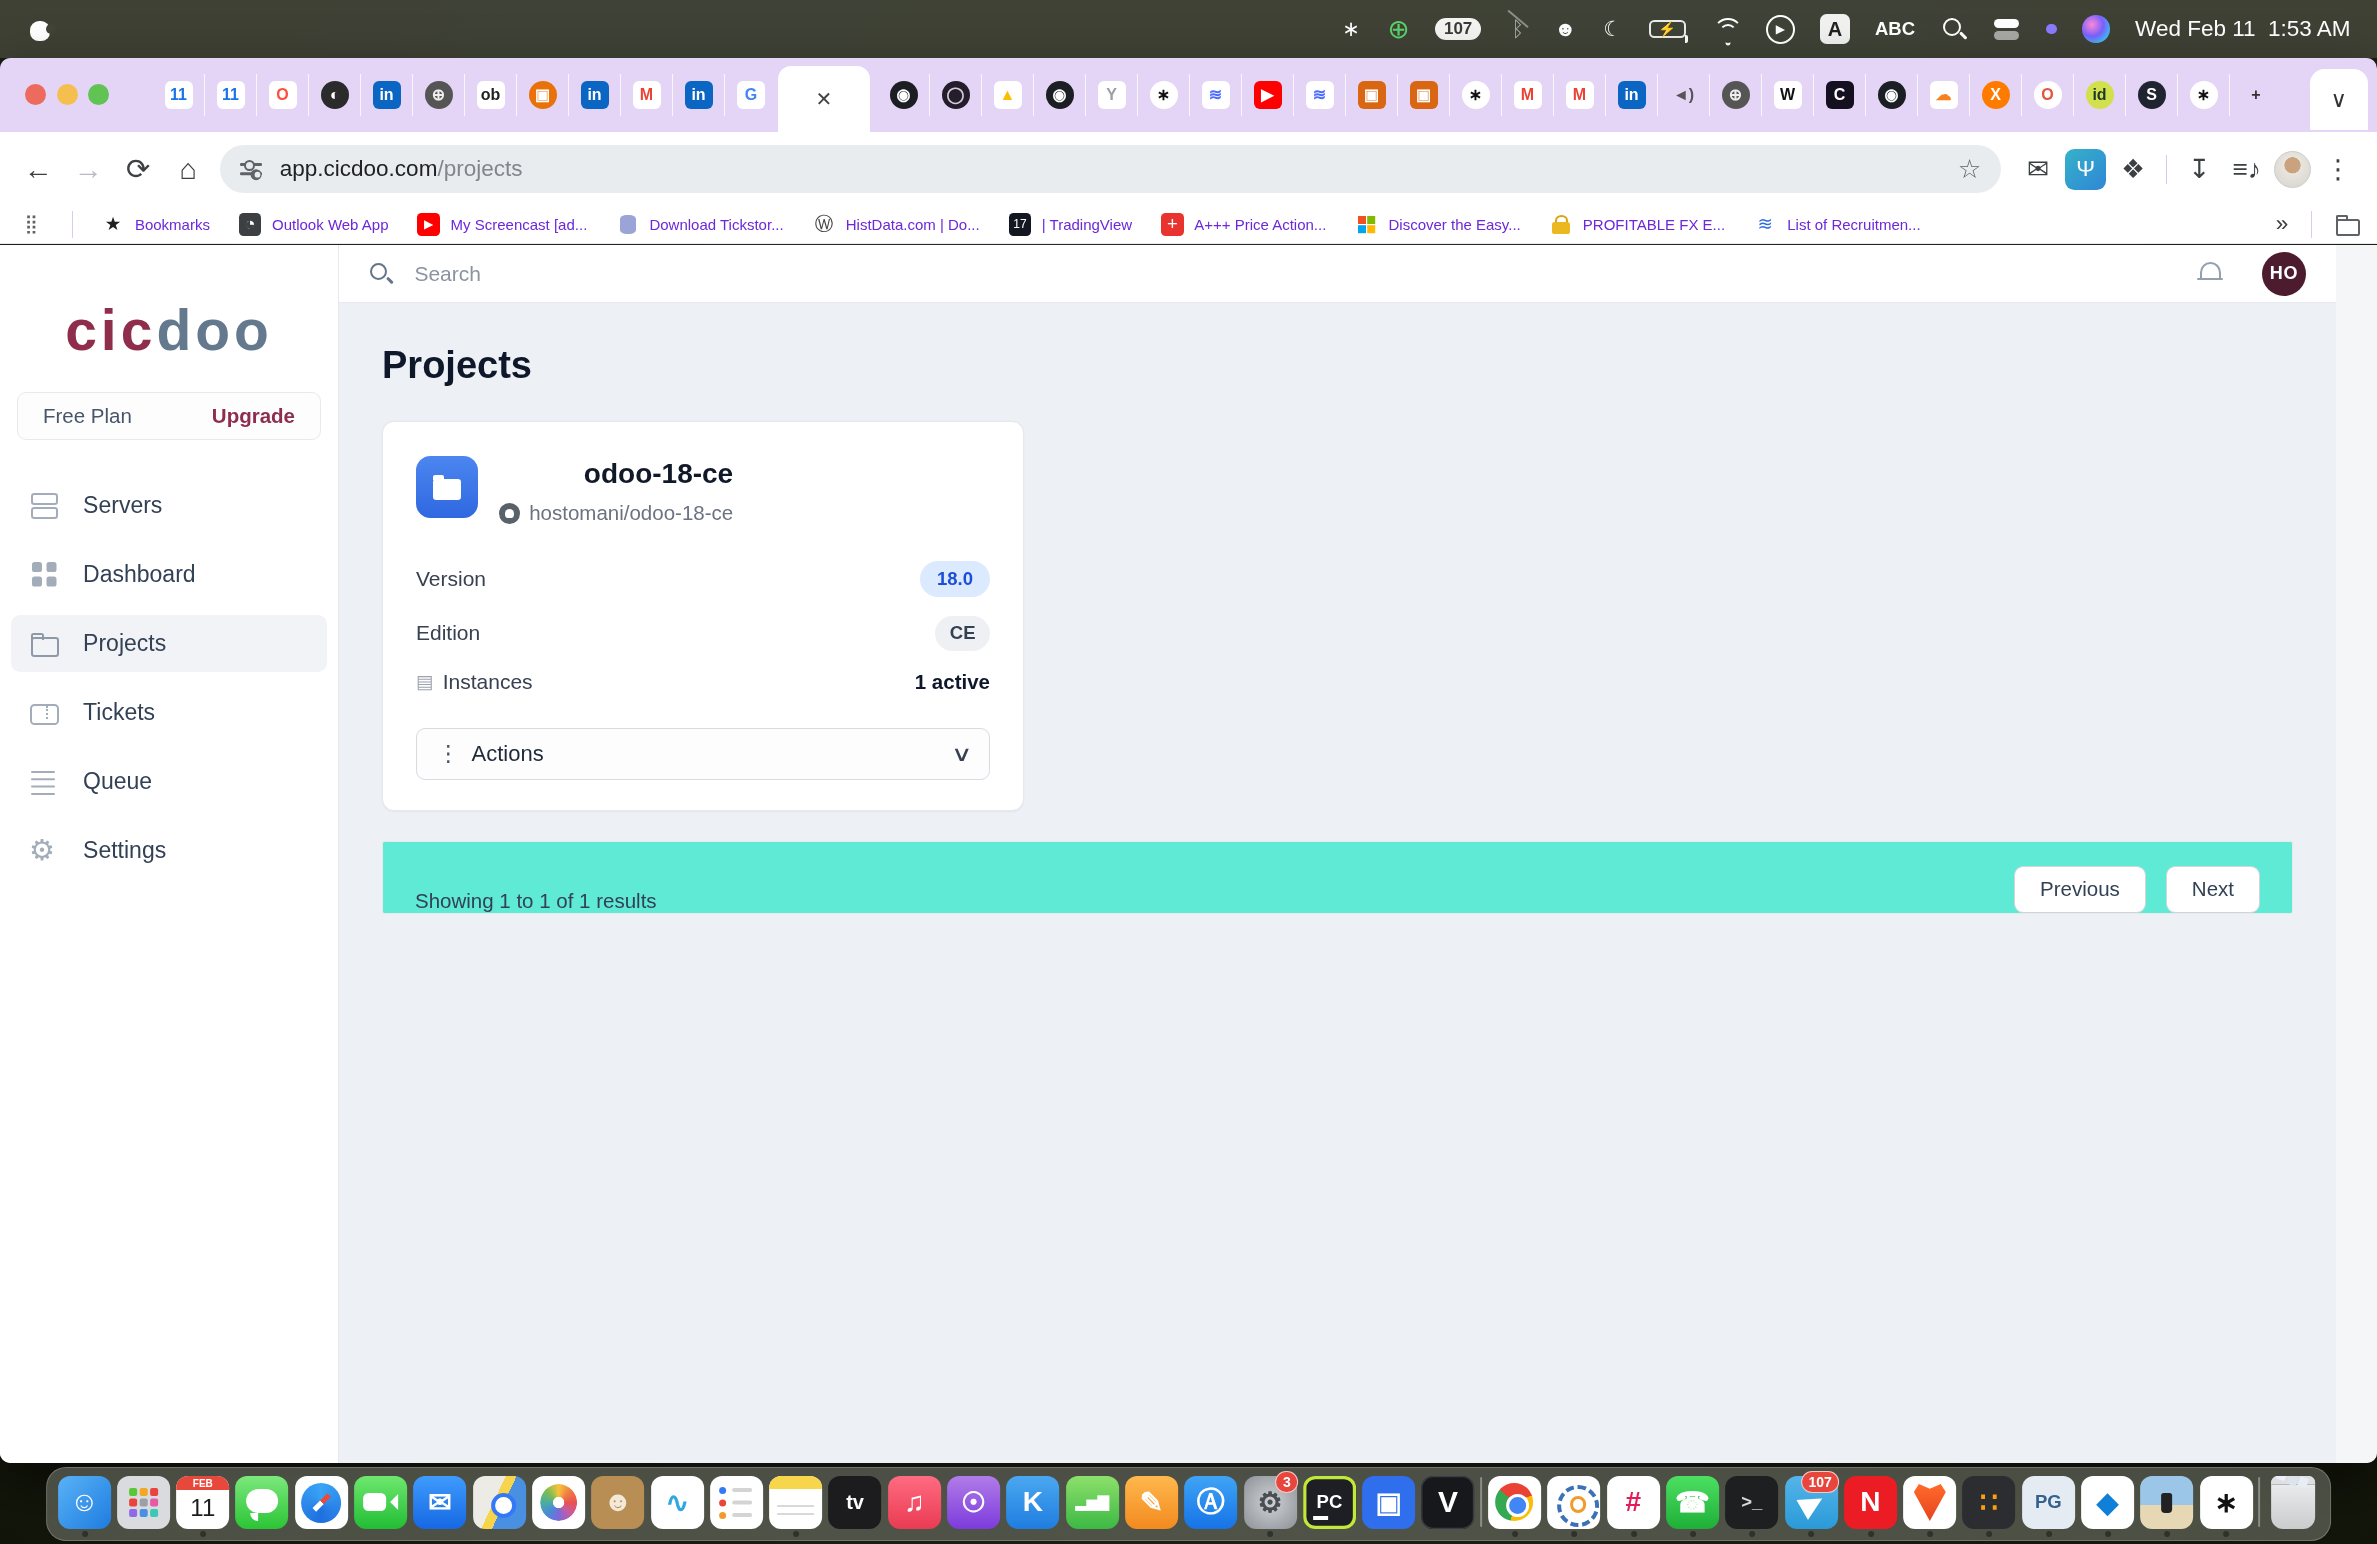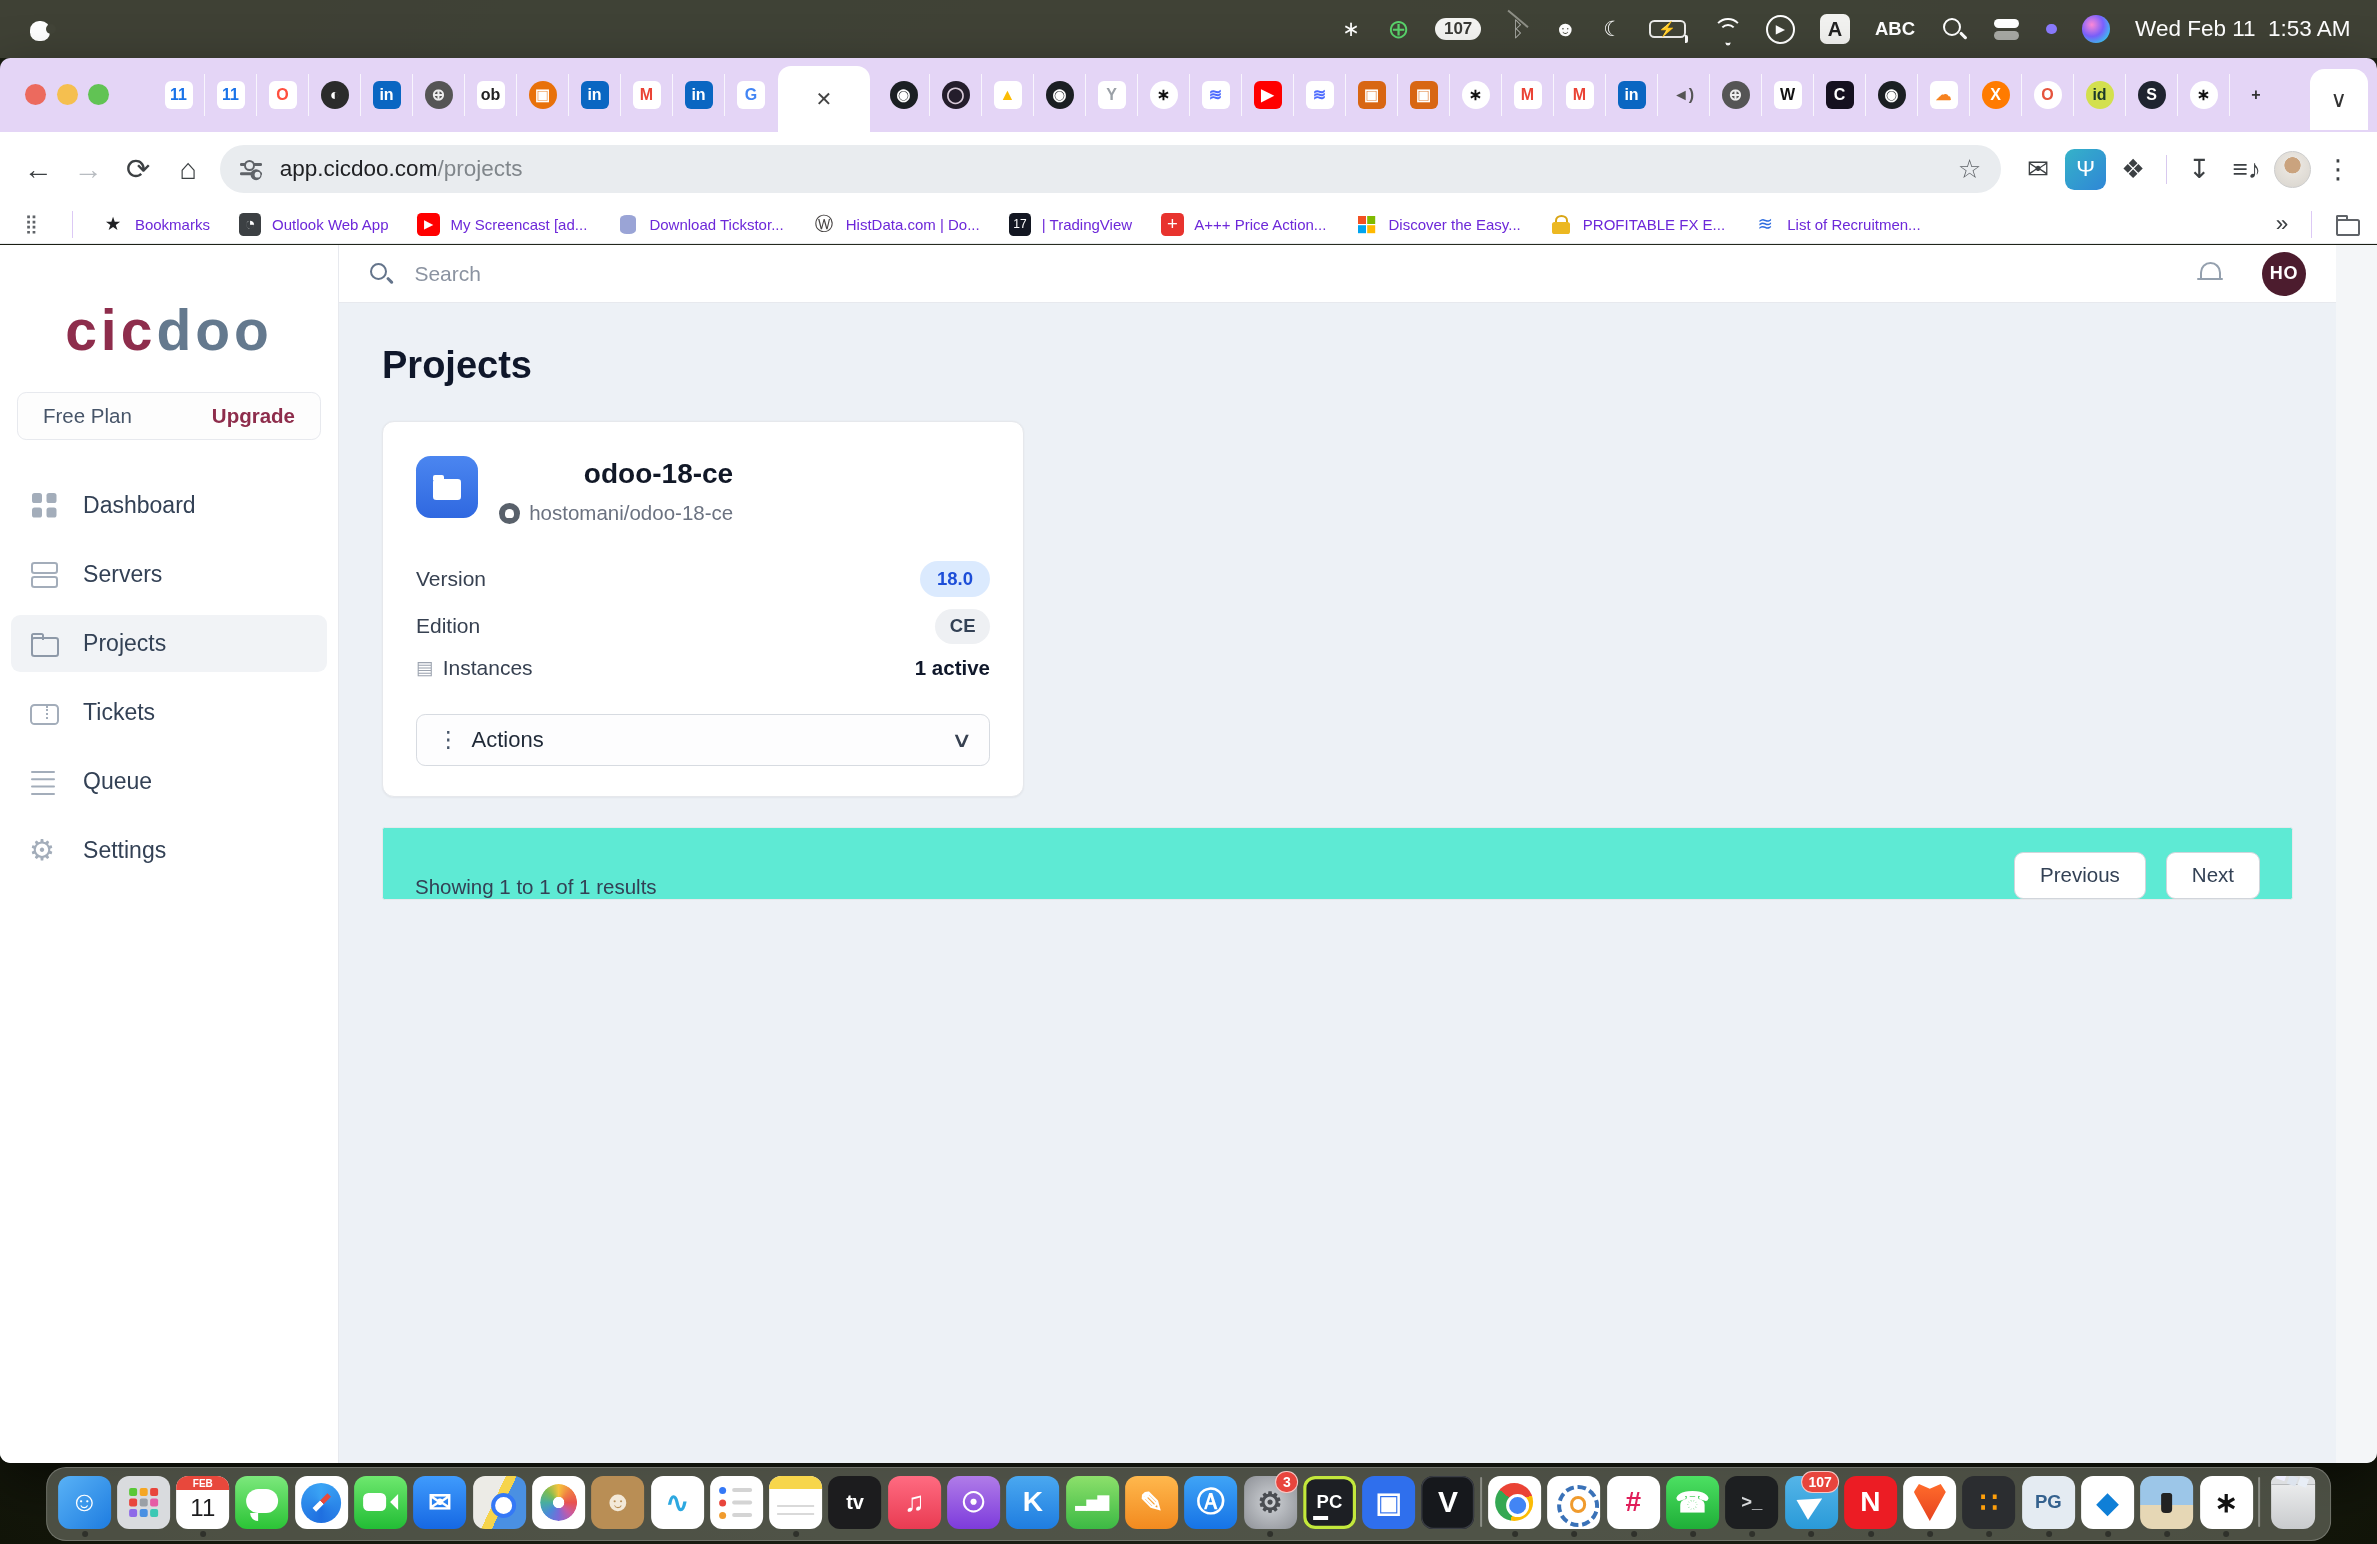--- a/index.html
+++ b/index.html
@@ -146,21 +146,21 @@
     box-shadow:0 0.7px 2px rgba(16,24,40,.05);padding:34px 33px 30px 33px;}
   .cardhead{display:flex;gap:21px;align-items:flex-start;text-align:right;}
   .tile{width:62px;height:62px;border-radius:14.5px;background:linear-gradient(180deg,#4b86f0,#2f68e0);position:relative;flex:0 0 auto;}
   .tile::before{content:"";position:absolute;left:17px;top:22.5px;width:28px;height:21px;background:#fff;border-radius:3.3px;}
   .tile::after{content:"";position:absolute;left:17px;top:18.5px;width:10.6px;height:5.3px;background:#fff;border-radius:2px 2px 0 0;}
   .proj-name{font-size:28px;font-weight:700;color:#111827;line-height:1.1;margin-top:2.6px;}
   .repo{display:flex;align-items:center;gap:9.2px;margin-top:12px;}
   .gh-mini{width:21px;height:21px;border-radius:50%;background:#59616b;position:relative;}
   .gh-mini::after{content:"";position:absolute;left:6px;top:6px;width:9.2px;height:9.2px;background:#fff;border-radius:50% 50% 40% 40%;}
   .repo-text{font-size:20.5px;color:#6b7280;}
-  .rows{margin-top:36px;display:flex;flex-direction:column;gap:12px;}
+  .rows{margin-top:36px;display:flex;flex-direction:column;gap:19px;}
   .row{display:flex;align-items:center;justify-content:space-between;}
   .row-l{display:flex;align-items:center;gap:9.2px;font-size:21px;color:#374151;}
   .box-ic{color:#9ca3af;font-size:18.5px;}
   .badge-blue{background:#dbeafe;color:#1d4ed8;font-size:18.5px;font-weight:600;padding:6.6px 17px;border-radius:660px;}
   .badge-gray{background:#eef0f3;color:#334155;font-size:18.5px;font-weight:600;padding:6.6px 14.5px;border-radius:660px;}
   .val-bold{font-size:20.5px;font-weight:700;color:#0f172a;}
   .actions{margin-top:34px;height:52px;border:1.3px solid #d7dbe1;border-radius:9.2px;background:#fdfdfe;
     display:flex;align-items:center;padding:0 20px;}
   .act-dots{font-size:22.5px;color:#475569;margin-right:12px;}
   .act-label{font-size:22px;color:#1f2937;font-weight:500;}
@@ -543,26 +543,26 @@
         <div class="logo">
           <span class="cic">cic</span><span class="doo">doo</span>
         </div>
         <div class="planpill">
           <span class="plan-label">Free Plan</span>
           <span class="plan-upgrade">Upgrade</span>
         </div>
         <div class="nav">
 
         <div class="navitem">
+              <span class="ni ni-server"></span>
+              <span class="nav-label">Servers</span>
+            </div>
+            <div class="navitem">
               <span class="ni ni-dash"></span>
               <span class="nav-label">Dashboard</span>
-            </div>
-            <div class="navitem">
-              <span class="ni ni-server"></span>
-              <span class="nav-label">Servers</span>
             </div>
             <div class="navitem active">
               <span class="ni ni-folder"></span>
               <span class="nav-label">Projects</span>
             </div>
             <div class="navitem">
               <span class="ni ni-ticket"></span>
               <span class="nav-label">Tickets</span>
             </div>
             <div class="navitem">

